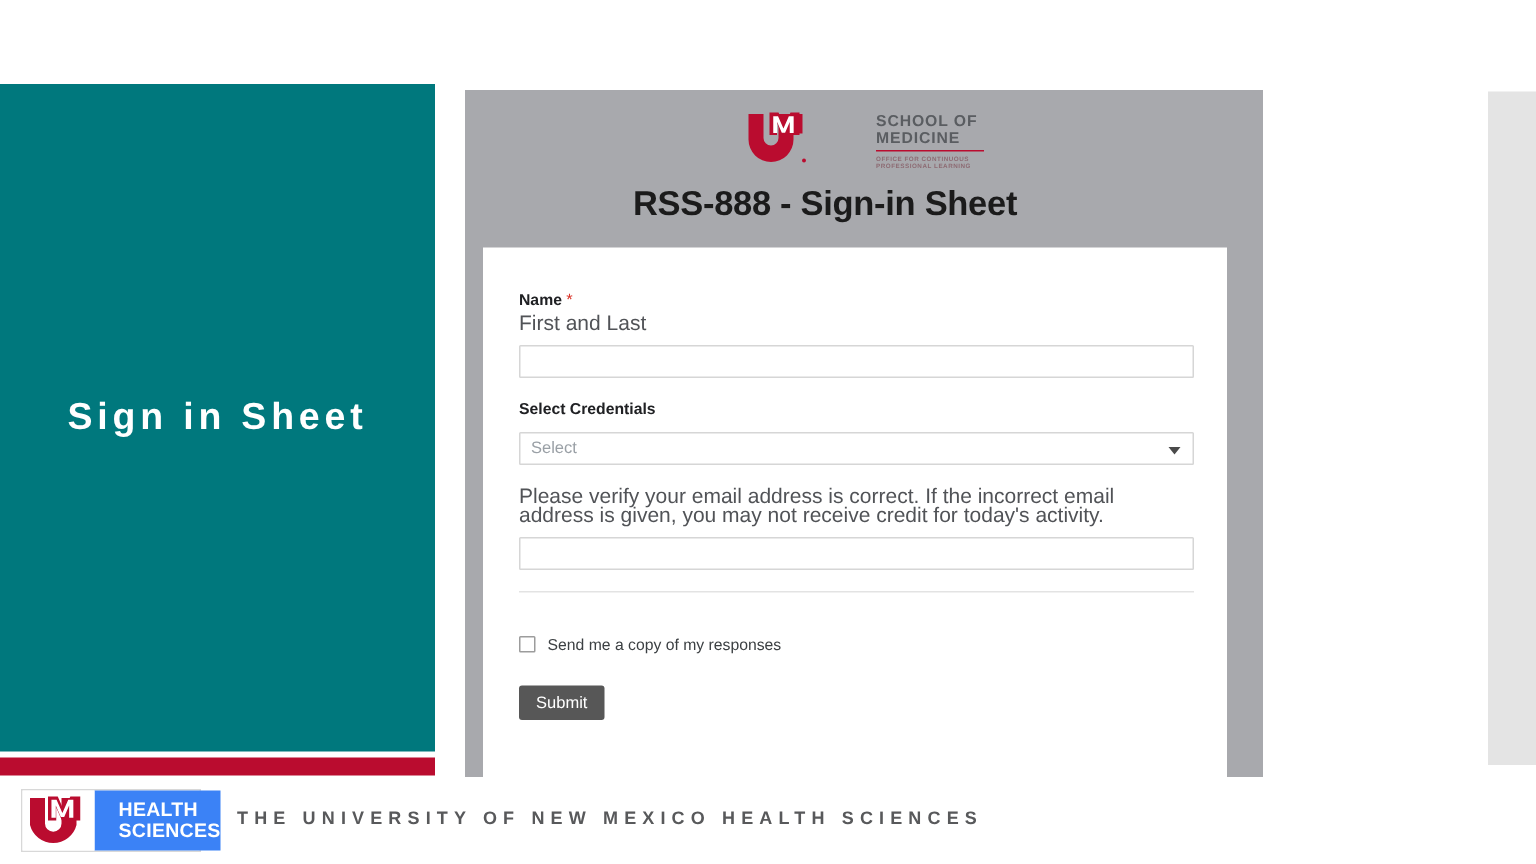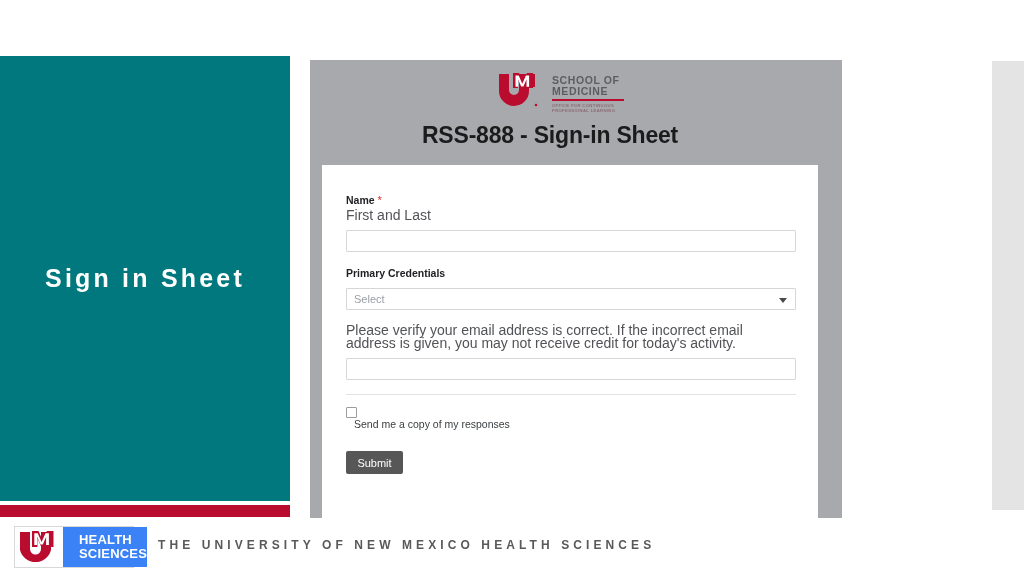--- a/index.html
+++ b/index.html
@@ -64,21 +64,22 @@
     background: #a8a9ad;
   }
 
   .brand-logo {
     position: absolute;
     left: 186px;
     top: 12px;
     width: 150px;
     height: 42px;
     display: flex;
-    align-items: flex-start;
+    align-items: center;
+    gap: 32px;
   }
   .logo-mark {
     width: 48px;
     height: 38px;
     position: relative;
     flex: none;
   }
   .logo-text-block {
     margin-left: 8px;
     padding-top: 3px;
@@ -197,22 +198,21 @@
   .divider {
     width: 450px;
     height: 1px;
     background: #e3e3e3;
     margin: 13px 0 0 0;
   }
 
   .checkbox-row {
     display: flex;
     align-items: flex-start;
-    margin-top: 12px;
-    flex-direction: column;
+    margin-top: 29px;
   }
   .checkbox-box {
     width: 11px;
     height: 11px;
     border: 1px solid #9c9c9c;
     background: #ffffff;
     box-sizing: border-box;
     border-radius: 1px;
     flex: none;
   }
@@ -333,21 +333,21 @@
       <div class="field-label">
         <span>Name</span>
         <span class="req-star">*</span>
       </div>
       <div class="field-help">First and Last</div>
       <input class="text-input" type="text" placeholder="" style="">
     </div>
 
     <div class="field-block">
       <div class="field-label">
-        <span>Primary Credentials</span>
+        <span>Select Credentials</span>
       </div>
       <div class="select-wrap">
         <div class="select-value">Select</div>
         <div class="select-arrow"></div>
       </div>
     </div>
 
     <div class="field-block">
       <div class="field-help">Please verify your email address is correct. If the incorrect email address is given, you may not receive credit for today's activity.</div>
       <input class="text-input" type="text" placeholder="" style="">

